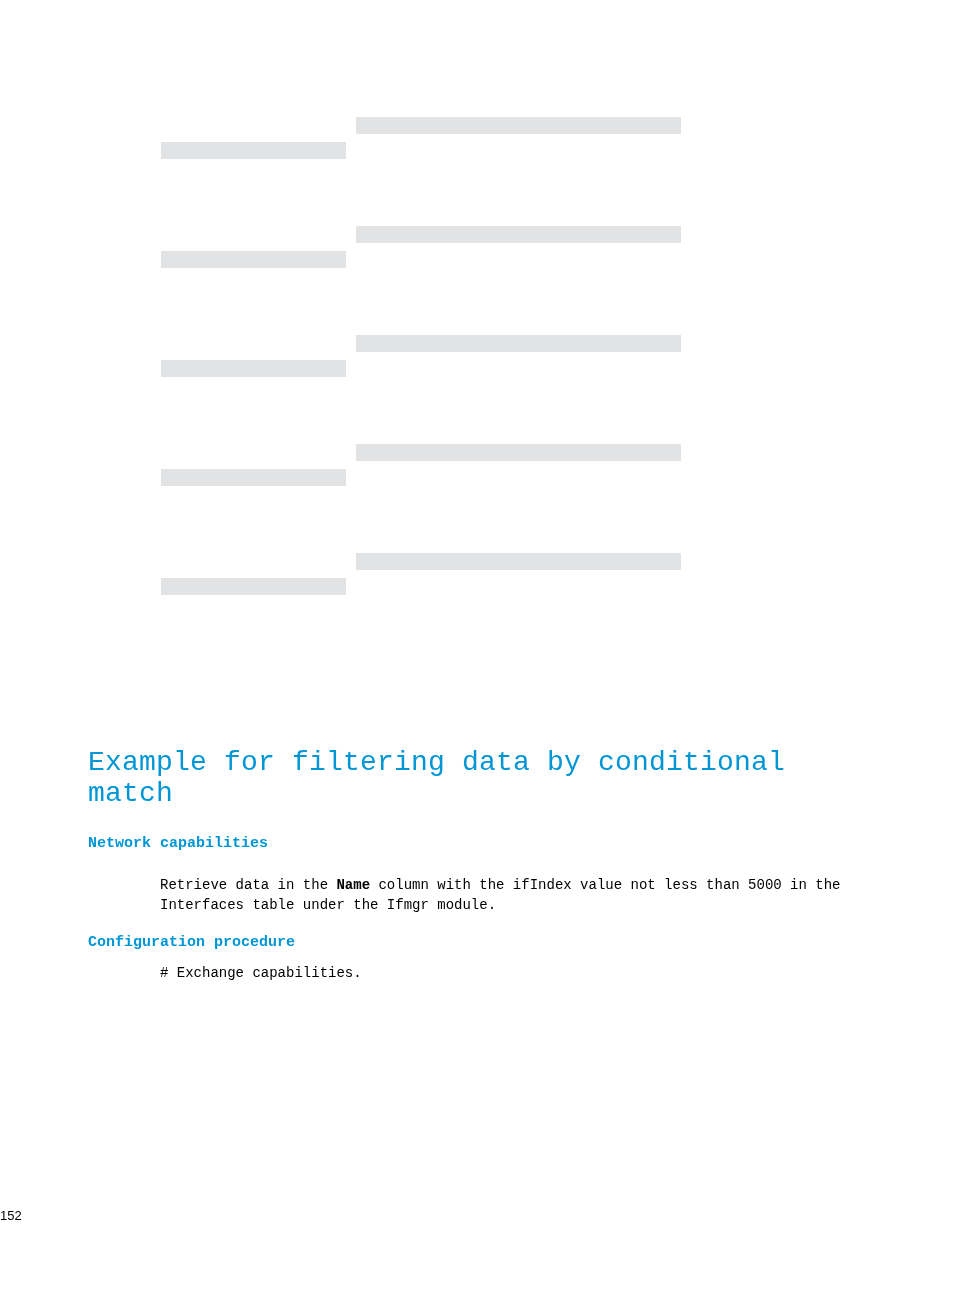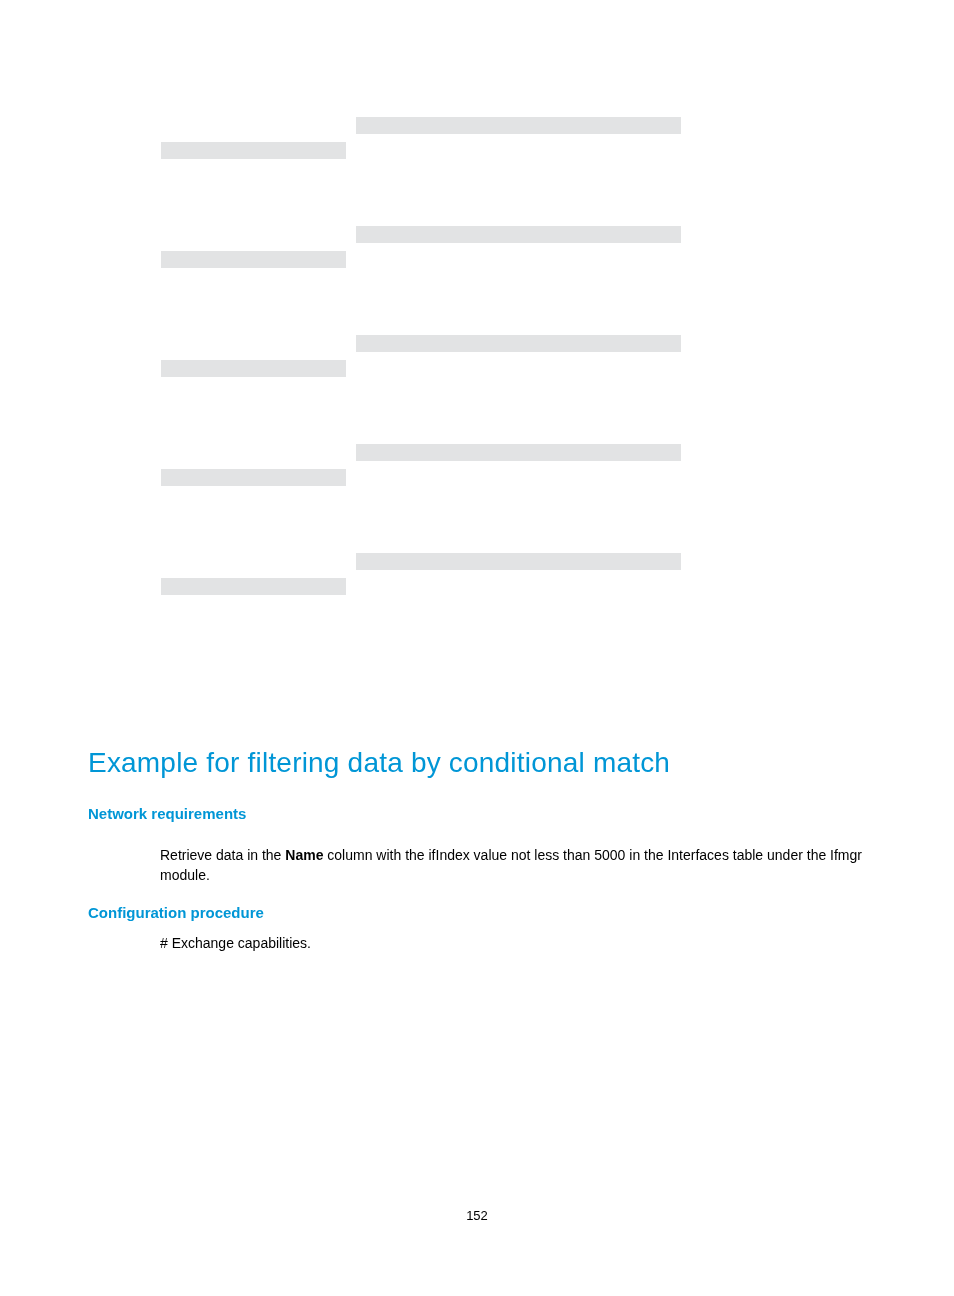--- a/index.html
+++ b/index.html
@@ -40,20 +40,21 @@
       top: 25px;
       width: 185px;
       height: 17px;
       background: #e2e3e4;
     }
     .content-region {
       position: absolute;
       top: 747px;
       left: 88px;
       width: 782px;
+      font-family: Liberation Mono, monospace;
     }
     .section-title {
       font-size: 28px;
       font-weight: 400;
       color: #0096d6;
       margin-bottom: 26px;
       letter-spacing: 0.2px;
     }
     .subheading {
       font-size: 15px;
@@ -77,21 +78,20 @@
       font-size: 14px;
       line-height: 1.45;
       color: #000000;
       margin-bottom: 38px;
     }
     .page-number {
       position: absolute;
       bottom: 73px;
       left: 0;
       width: 100%;
-      text-align: center;
       font-size: 13px;
       color: #000000;
     }
   </style>
 </head>
 <body>
 
 <div class="page">
 
   <div class="placeholder-region">
@@ -114,21 +114,21 @@
     <div class="ph-row">
       <div class="ph-top"></div>
       <div class="ph-left"></div>
     </div>
   </div>
 
   <div class="content-region">
 
     <h1 class="section-title">Example for filtering data by conditional match</h1>
 
-    <h2 class="subheading">Network requirements</h2>
+    <h2 class="subheading">Network capabilities</h2>
 
     <p class="para-indent">
       <span>Retrieve data in the </span><span class="bold">Name</span><span> column with the ifIndex value not less than 5000 in the Interfaces table under the Ifmgr module.</span>
     </p>
 
     <h2 class="subheading">Configuration procedure</h2>
 
 
     <p class="step"># Exchange capabilities.</p>
 

